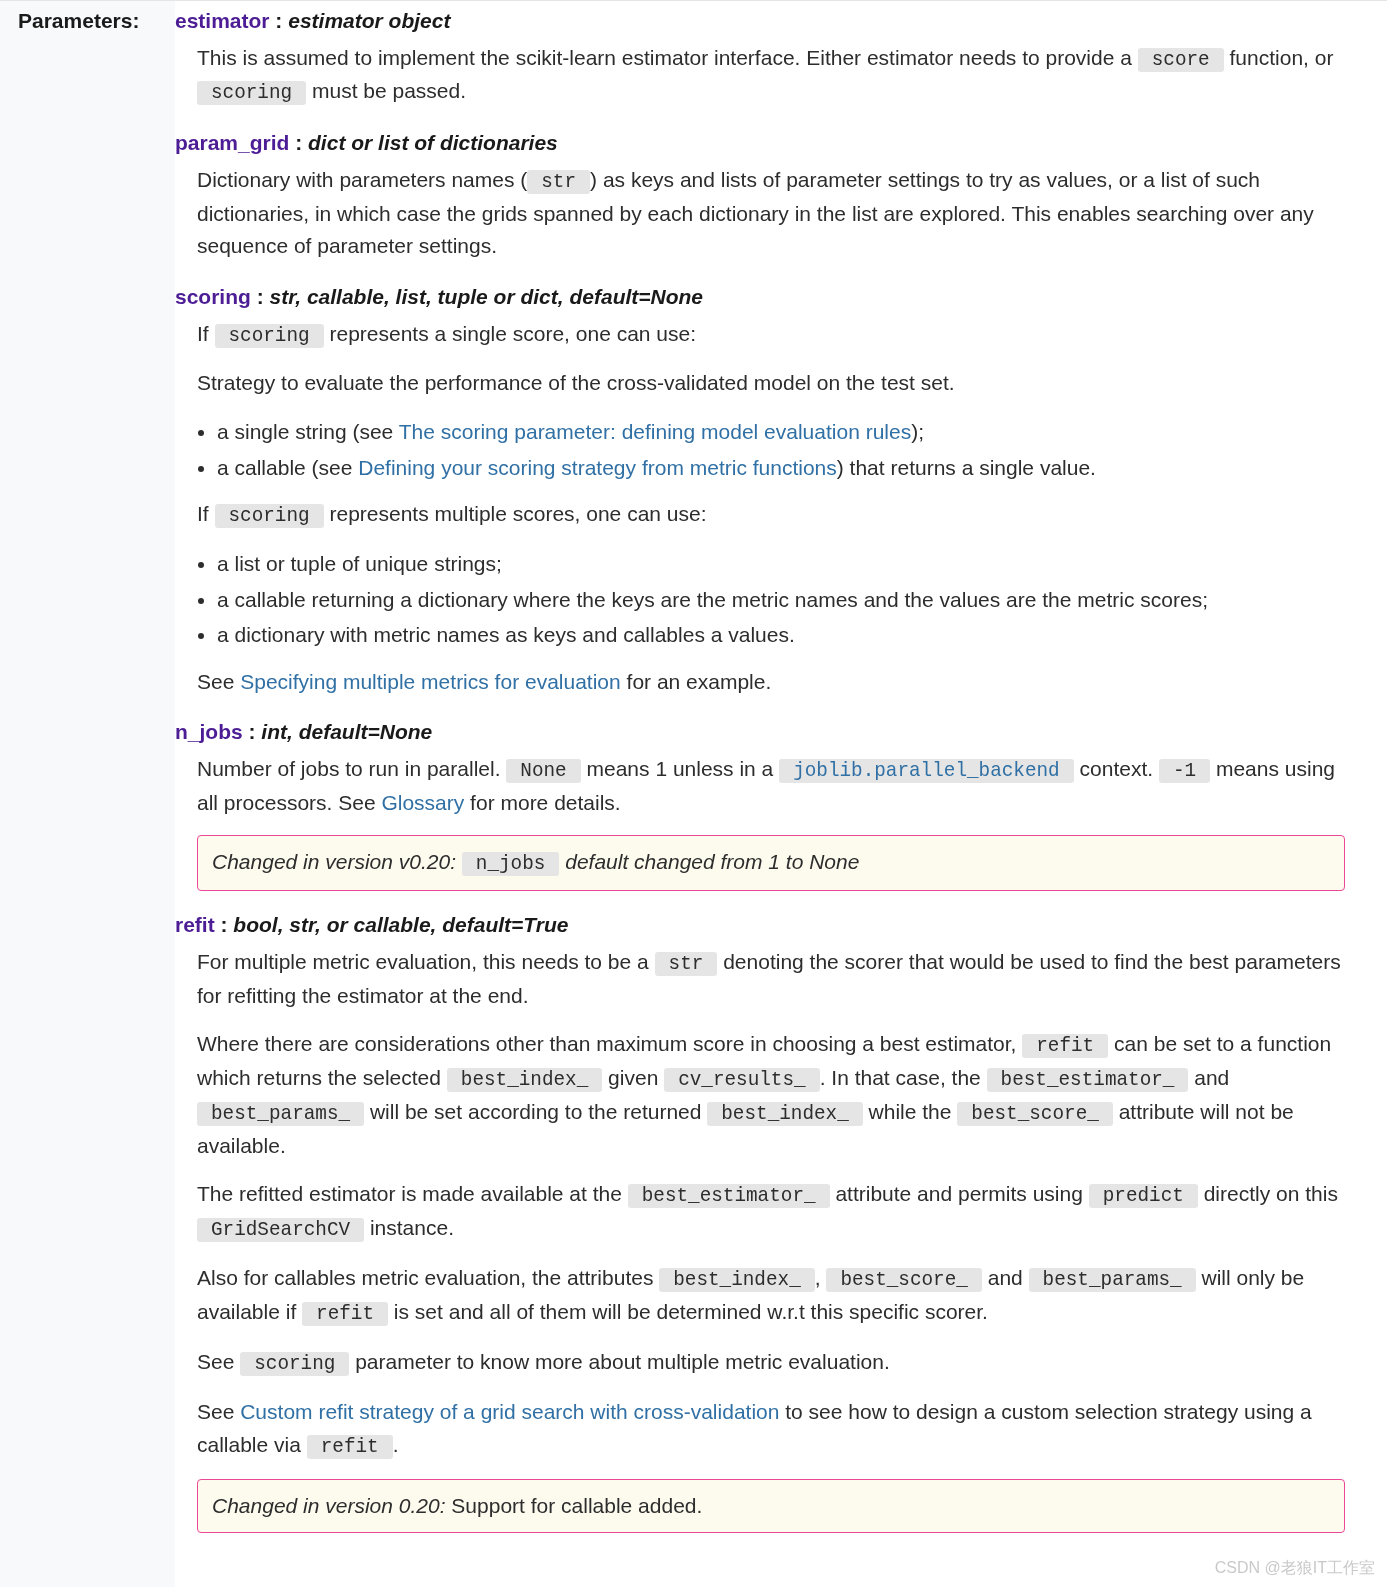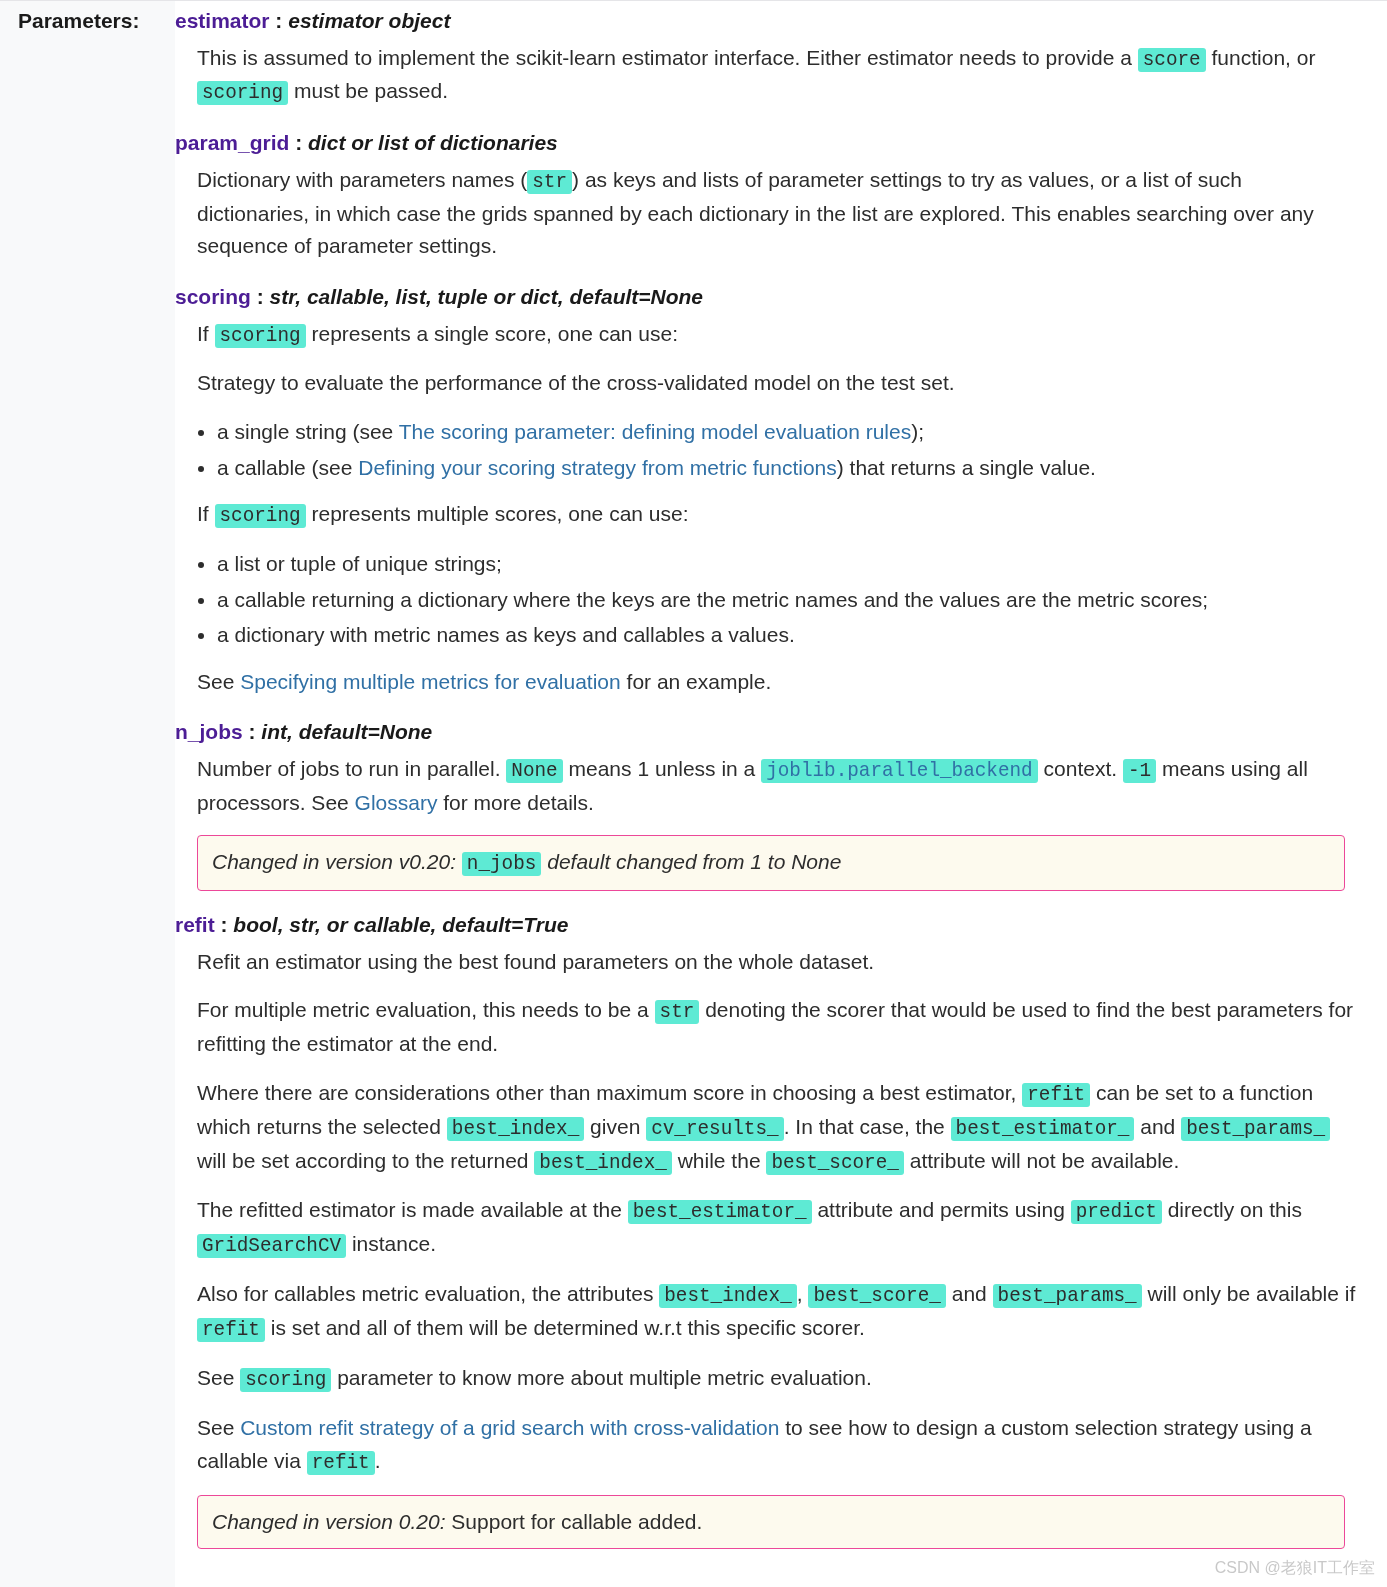--- a/index.html
+++ b/index.html
@@ -5,21 +5,21 @@
   html,body{margin:0;padding:0;font-family:"Segoe UI","Helvetica Neue",Arial,sans-serif;color:#2d2d2d;background:#fff;}
   .page{width:1387px;position:relative;}
   .label-col{position:absolute;left:0;top:0;width:175px;padding:8px 0 2000px 18px;font-weight:700;font-size:21px;color:#1a1a1a;background:#f8f9fa;border-top:1px solid #e5e5e8;box-sizing:border-box;}
   .body-col{margin-left:175px;padding:4px 30px 60px 0;background:#fff;border-top:1px solid #e5e5e8;font-size:21px;line-height:1.55;}
   .param{margin-bottom:18px;}
   .param-name{font-weight:700;color:#4c1d95;}
   .param-sep{font-weight:700;color:#1a1a1a;}
   .param-type{font-weight:700;font-style:italic;color:#1a1a1a;}
   .param-desc{margin:4px 0 0 22px;}
   .param-desc p{margin:0 0 16px 0;}
-  code{font-family:Consolas,"Courier New",monospace;background:#5eead4;border-radius:3px;padding:1px 5px;font-size:0.92em;}
+  code{font-family:Consolas,"Courier New",monospace;background:#e5e5e5;border-radius:3px;padding:1px 14px;font-size:0.92em;}
   code.lk{color:#3070a5;}
   a.lk{color:#3070a5;text-decoration:none;}
   ul{margin:0 0 14px 0;padding-left:20px;}
   ul li{margin:3px 0;}
   .note{background:#fdfaee;border:1px solid #ec4899;border-radius:4px;padding:10px 14px;margin:10px 12px 18px 0;font-style:italic;}
   .note code{font-style:normal;}
   .wm{position:fixed;right:12px;bottom:8px;font-size:16px;color:#bbb;opacity:0.8;}
 </style>
 </head>
 <body>
@@ -65,21 +65,20 @@
       <span class="param-name">n_jobs</span><span class="param-sep"> : </span><span class="param-type">int, default=None</span>
       <div class="param-desc">
         <p><span>Number of jobs to run in parallel. </span><code>None</code><span> means 1 unless in a </span><a class="lk"><code class="lk">joblib.parallel_backend</code></a><span> context. </span><code>-1</code><span> means using all processors. See </span><a class="lk">Glossary</a><span> for more details.</span></p>
         <div class="note"><span>Changed in version v0.20: </span><code>n_jobs</code><span> default changed from 1 to None</span></div>
       </div>
     </div>
 
     <div class="param">
       <span class="param-name">refit</span><span class="param-sep"> : </span><span class="param-type">bool, str, or callable, default=True</span>
       <div class="param-desc">
-        <p>Refit an estimator using the best found parameters on the whole dataset.</p>
         <p><span>For multiple metric evaluation, this needs to be a </span><code>str</code><span> denoting the scorer that would be used to find the best parameters for refitting the estimator at the end.</span></p>
         <p><span>Where there are considerations other than maximum score in choosing a best estimator, </span><code>refit</code><span> can be set to a function which returns the selected </span><code>best_index_</code><span> given </span><code>cv_results_</code><span>. In that case, the </span><code>best_estimator_</code><span> and </span><code>best_params_</code><span> will be set according to the returned </span><code>best_index_</code><span> while the </span><code>best_score_</code><span> attribute will not be available.</span></p>
         <p><span>The refitted estimator is made available at the </span><code>best_estimator_</code><span> attribute and permits using </span><code>predict</code><span> directly on this </span><code>GridSearchCV</code><span> instance.</span></p>
         <p><span>Also for callables metric evaluation, the attributes </span><code>best_index_</code><span>, </span><code>best_score_</code><span> and </span><code>best_params_</code><span> will only be available if </span><code>refit</code><span> is set and all of them will be determined w.r.t this specific scorer.</span></p>
         <p><span>See </span><code>scoring</code><span> parameter to know more about multiple metric evaluation.</span></p>
         <p><span>See </span><a class="lk">Custom refit strategy of a grid search with cross-validation</a><span> to see how to design a custom selection strategy using a callable via </span><code>refit</code><span>.</span></p>
         <div class="note"><span>Changed in version 0.20:</span><span style="font-style:normal"> Support for callable added.</span></div>
       </div>
     </div>
 

